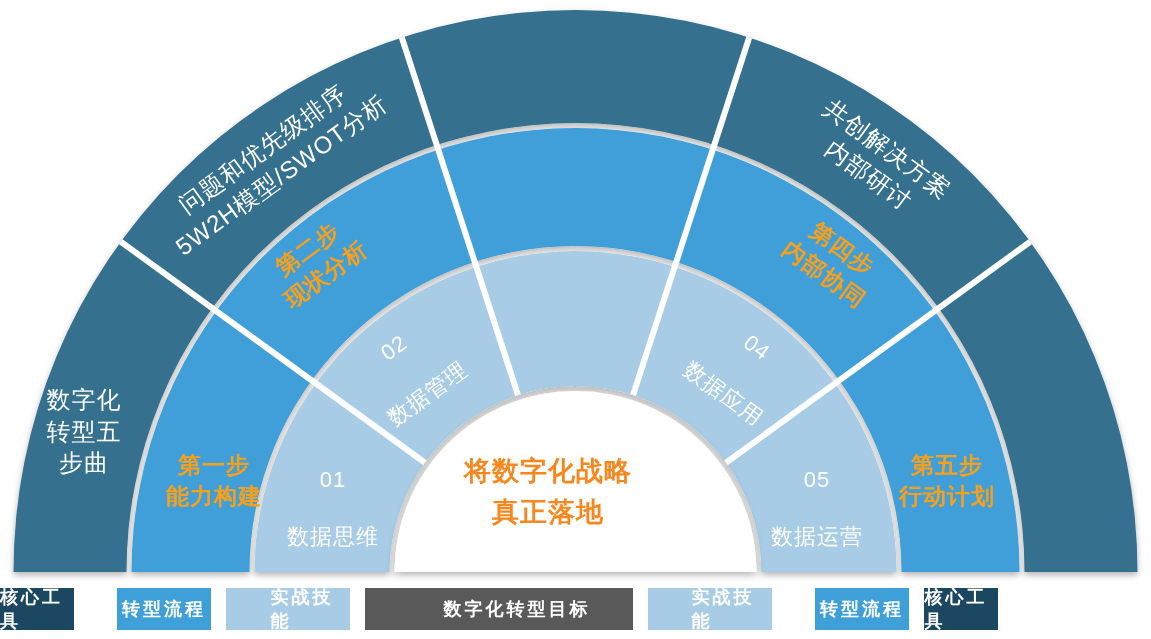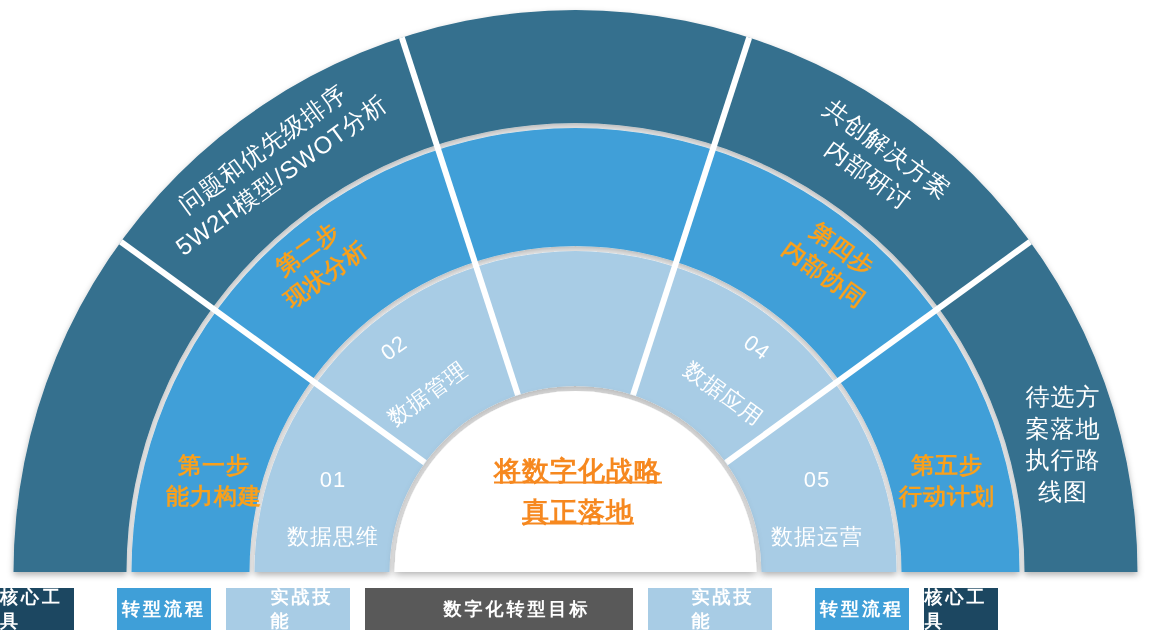--- a/index.html
+++ b/index.html
@@ -61,28 +61,27 @@
     <g>
       <line class="divider" x1="425.0" y1="462.7" x2="120.8" y2="241.7"></line>
       <line class="divider" x1="518.0" y1="395.1" x2="401.8" y2="37.5"></line>
       <line class="divider" x1="633.0" y1="395.1" x2="749.2" y2="37.5"></line>
       <line class="divider" x1="726.0" y1="462.7" x2="1030.2" y2="241.7"></line>
     </g>
 
     <path class="dome" filter="url(#domeShadow)" d="M 394.5 572 A 181 181 0 0 1 756.5 572 Z"></path>
   </svg>
 
+  <div class="lbl outer-lbl" style="left:84px; top:432px;">数字化
+转型五
+步曲</div>
   <div class="lbl outer-lbl rot-l" style="left:272px; top:162px;">问题和优先级排序
 5W2H模型/SWOT分析</div>
   <div class="lbl outer-lbl rot-r" style="left:878px; top:162px;">共创解决方案
 内部研讨</div>
-  <div class="lbl outer-lbl" style="left:1063px; top:444px;">待选方
-案落地
-执行路
-线图</div>
 
   <div class="lbl step-lbl" style="left:214px; top:481px;">第一步
 能力构建</div>
   <div class="lbl step-lbl rot-l" style="left:317px; top:262px;">第二步
 现状分析</div>
   <div class="lbl step-lbl rot-r" style="left:833px; top:262px;">第四步
 内部协同</div>
   <div class="lbl step-lbl" style="left:947px; top:481px;">第五步
 行动计划</div>
 
@@ -96,21 +95,21 @@
   </div>
   <div class="lbl inner-lbl rot-r" style="left:740px; top:371px;">
     <span class="num">04</span>
     <span class="txt">数据应用</span>
   </div>
   <div class="lbl inner-lbl" style="left:817px; top:508px;text-align:center;">
     <span class="num">05</span>
     <span class="txt">数据运营</span>
   </div>
 
-  <div class="lbl center-lbl" style="left:578px; top:491px;text-decoration:underline;">将数字化战略
+  <div class="lbl center-lbl" style="left:548px; top:491px;">将数字化战略
 真正落地</div>
 
   <div class="legend">
     <div class="legend-seg dark" style="flex:114 0 0;">核心工具</div>
     <div class="legend-seg blue" style="flex:147 0 0;">转型流程</div>
     <div class="legend-seg light" style="flex:124 0 0;">实战技能</div>
     <div class="legend-seg gray" style="flex:358 0 0;padding-left:36px;">数字化转型目标</div>
     <div class="legend-seg light" style="flex:124 0 0;">实战技能</div>
     <div class="legend-seg blue" style="flex:147 0 0;">转型流程</div>
     <div class="legend-seg dark" style="flex:114 0 0;">核心工具</div>

